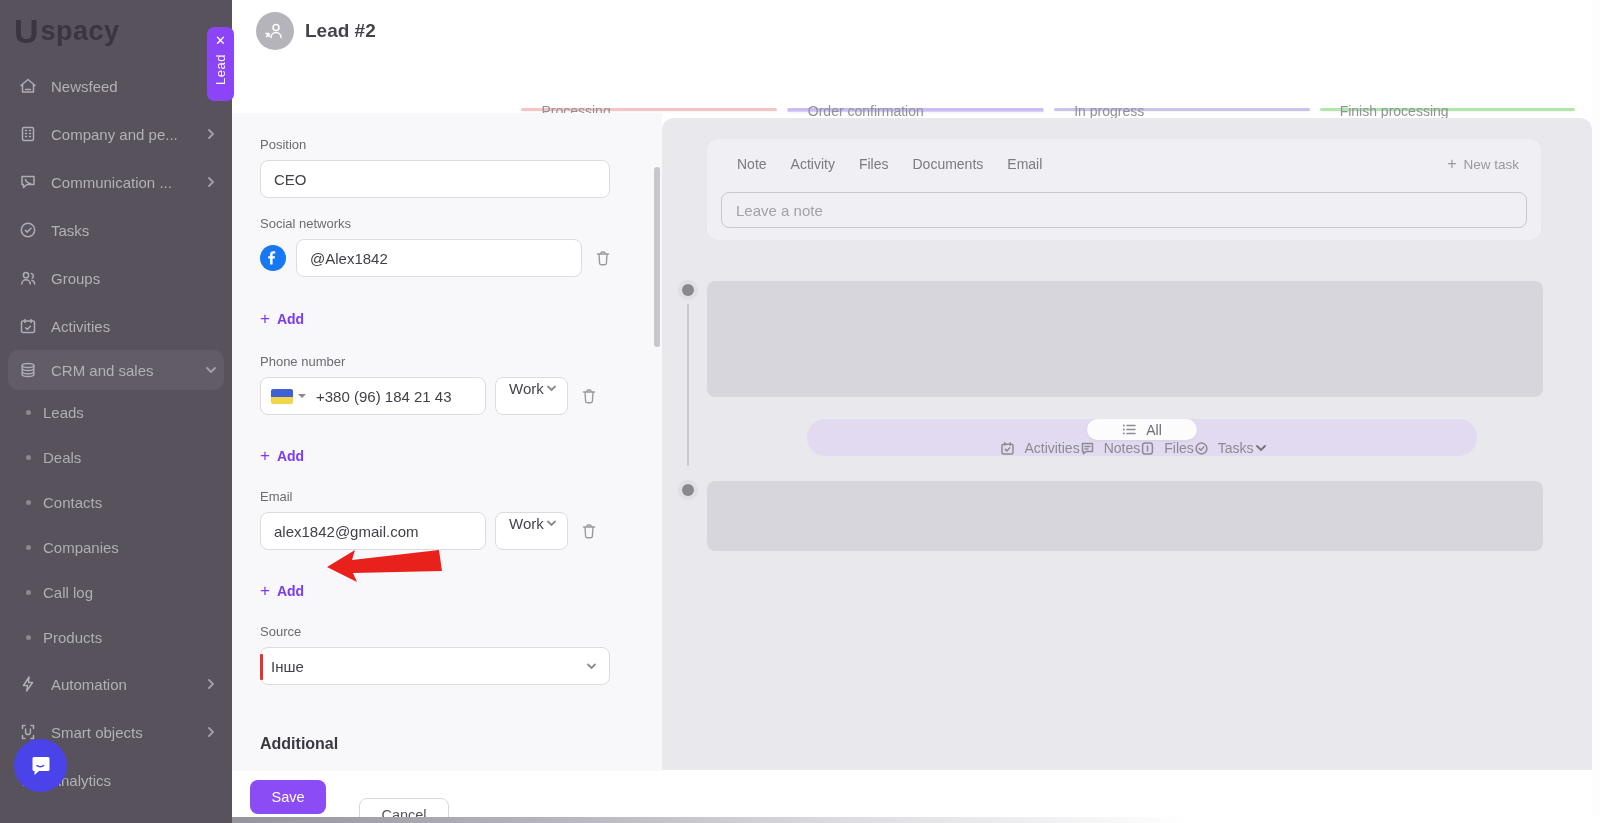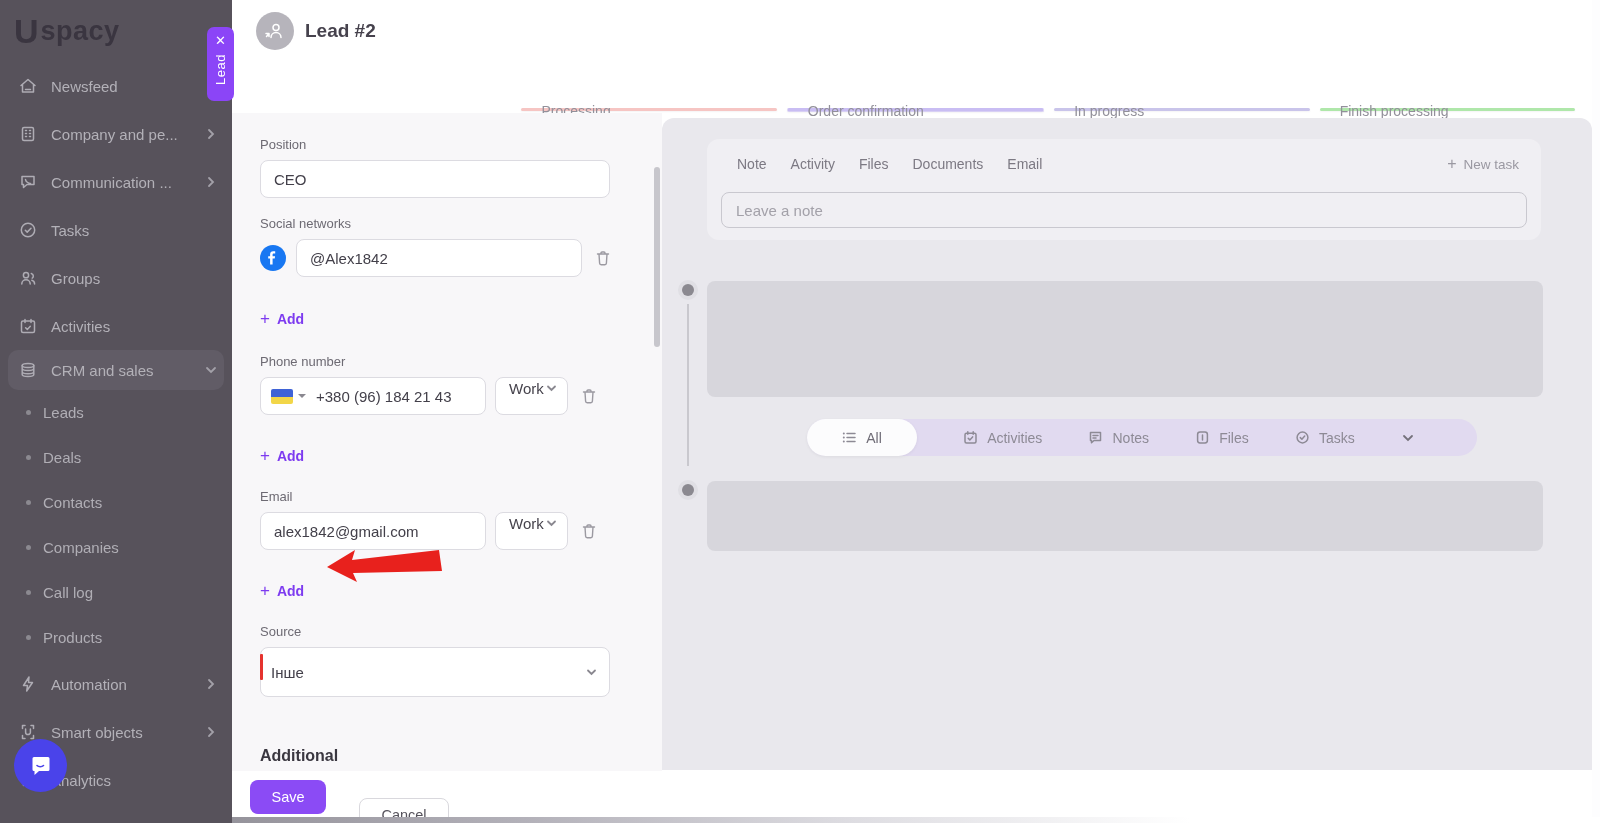--- a/index.html
+++ b/index.html
@@ -56,21 +56,21 @@
   .add-link { display:flex; align-items:center; gap:7px; color:#7d3bf0; font-size:14px; font-weight:bold; cursor:pointer; width:max-content; }
   .add-plus { font-size:17px; font-weight:normal; }
   .fb-badge { width:26px; height:26px; border-radius:50%; background:#1877f2; display:flex; align-items:center; justify-content:center; margin-right:10px; flex:0 0 26px; }
   .trash-btn { width:18px; height:18px; margin-left:12px; stroke:#9b99a1; fill:none; stroke-width:1.4; stroke-linecap:round; stroke-linejoin:round; cursor:pointer; flex:0 0 18px; }
   .type-select { width:73px; height:38px; margin-left:9px; background:#ffffff; border:1px solid #dcdbe1; border-radius:8px; display:flex; align-items:center; justify-content:space-between; padding:0 10px 16px 13px; font-size:15px; color:#46434c; cursor:pointer; }
   .sel-caret { width:11px; height:11px; stroke:#8a8890; fill:none; stroke-width:1.8; stroke-linecap:round; }
   .flag-wrap { display:flex; align-items:center; gap:5px; margin-right:10px; cursor:pointer; }
   .flag-ua { width:22px; height:15px; border-radius:2px; overflow:hidden; display:block; }
   .flag-ua .b { height:8px; background:#3f63d6; } .flag-ua .y { height:7px; background:#f2d648; }
   .mini-caret { width:0; height:0; border-left:4px solid transparent; border-right:4px solid transparent; border-top:4px solid #8a8890; }
-  .source-select { position:relative; width:350px; height:50px; background:#ffffff; border:1px solid #dcdbe1; border-radius:8px; display:flex; align-items:center; justify-content:space-between; padding:0 12px 0 8px; font-size:15px; color:#43404a; cursor:pointer; }
+  .source-select { position:relative; width:350px; height:38px; background:#ffffff; border:1px solid #dcdbe1; border-radius:8px; display:flex; align-items:center; justify-content:space-between; padding:0 12px 0 8px; font-size:15px; color:#43404a; cursor:pointer; }
   .red-cursor { position:absolute; left:-1px; top:6px; width:3px; height:26px; background:#e5332e; border-radius:1px; }
   .source-text { padding-left:2px; }
   .section-heading { font-size:16px; font-weight:bold; color:#3a3740; }
   .arrow-red { position:absolute; left:93px; top:433px; width:118px; height:40px; }
   .form-scrollbar { position:absolute; left:422px; top:167px; width:6px; height:180px; border-radius:3px; background:#c7c6cc; }
 
   
   .right-panel { position:absolute; left:430px; top:118px; width:930px; height:652px; background:#e9e8ed; border-radius:12px 12px 0 0; }
   .composer { position:absolute; left:45px; top:21px; width:834px; height:101px; background:#f0eff3; border-radius:12px; }
   .composer-tabs { position:absolute; left:30px; top:17px; display:flex; gap:24px; }
@@ -78,21 +78,21 @@
   .new-task { position:absolute; right:22px; top:16px; display:flex; align-items:center; gap:7px; color:#9a98a1; font-size:13.5px; cursor:pointer; }
   .new-task-plus { font-size:16px; }
   .note-input { position:absolute; left:14px; top:53px; width:806px; height:36px; background:transparent; border:1px solid #c9c8cf; border-radius:8px; padding:0 14px; font-size:15px; color:#43404a; font-family:"Liberation Sans",sans-serif; outline:none; }
   .note-input::placeholder { color:#a3a1a9; }
   .f-input::placeholder { color:#a3a1a9; }
 
   .tl-dot { position:absolute; width:12px; height:12px; border-radius:50%; background:#8b8990; box-shadow:0 0 0 4px #e0dfe4; }
   .tl-line { position:absolute; left:25px; width:2px; background:#c9c8ce; }
   .skeleton { position:absolute; left:45px; width:836px; background:#d7d6dc; border-radius:8px; }
 
-  .filter-bar { position:absolute; left:145px; top:301px; width:670px; height:37px; background:#e1daf0; border-radius:19px; display:flex; align-items:center; }
+  .filter-bar { position:absolute; left:145px; top:301px; width:670px; height:37px; background:#e1daf0; border-radius:19px; display:flex; align-items:center;flex-direction:column; }
   .filter-all { width:110px; height:37px; background:#fcfcfd; border-radius:19px; display:flex; align-items:center; justify-content:center; gap:9px; font-size:14px; color:#6f6c76; cursor:pointer; box-shadow:0 1px 3px rgba(80,75,90,0.08); }
   .filter-tabs { flex:1; display:flex; align-items:center; justify-content:space-evenly; }
   .filter-tab { display:flex; align-items:center; gap:9px; font-size:14px; color:#8d8a95; cursor:pointer; }
   .f-ico { width:15px; height:15px; stroke:#8d8a95; fill:none; stroke-width:1.5; stroke-linecap:round; stroke-linejoin:round; }
   .filter-chevron { width:14px; height:14px; stroke:#74717b; fill:none; stroke-width:1.8; stroke-linecap:round; margin-right:16px; cursor:pointer; }
 
   
   .footer-bar { position:absolute; left:0; top:771px; width:100%; height:46px; background:#ffffff; }
   .btn-save { position:absolute; left:18px; top:9px; width:76px; height:34px; background:#8b4bf5; color:#ffffff; border:none; border-radius:8px; font-size:14.5px; font-family:"Liberation Sans",sans-serif; cursor:pointer; }
   .btn-cancel { position:absolute; left:127px; top:27px; width:90px; height:34px; background:#ffffff; color:#55525b; border:1px solid #d9d8dd; border-radius:8px; font-size:14.5px; font-family:"Liberation Sans",sans-serif; cursor:pointer; }

